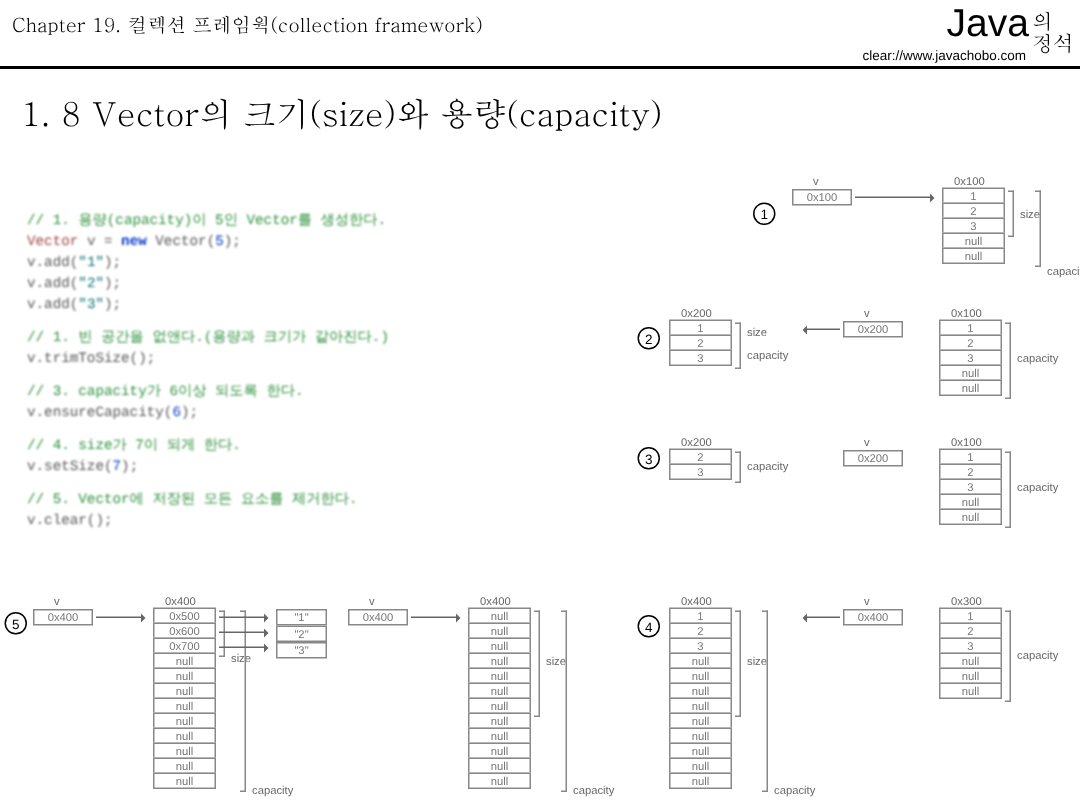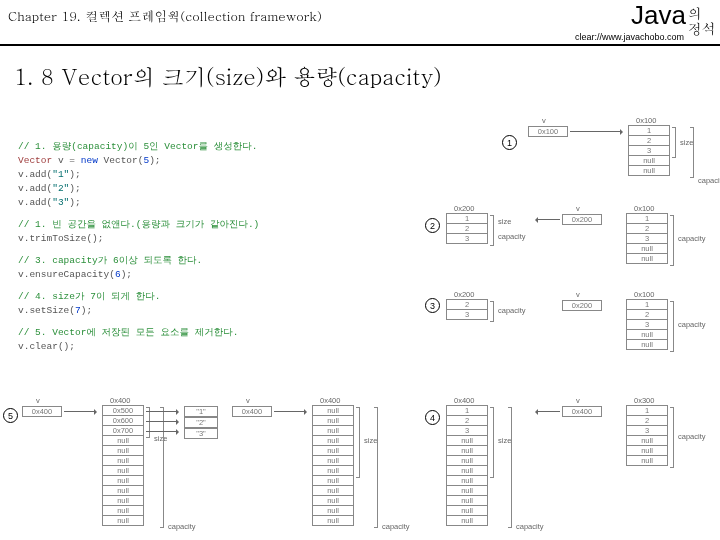--- a/index.html
+++ b/index.html
@@ -55,21 +55,21 @@
     left: 18px;
     top: 110px;
     font-family: "Courier New", monospace;
     font-size: 9.5px;
     line-height: 14px;
     filter: blur(0.6px);
     color: #555;
     margin-top: 30px;
   }
   .code .c { color: #2b8f3a; }
-  .code .k { color: #0037c8; }
+  .code .k { color: #0037c8; font-weight: bold; }
   .code .v { color: #a04040; }
   .code .s { color: #067070; }
   .code .m { color: #0037c8; }
 
   .circ {
     width: 15px;
     height: 15px;
     border: 1px solid #000;
     border-radius: 50%;
     display: inline-flex;

